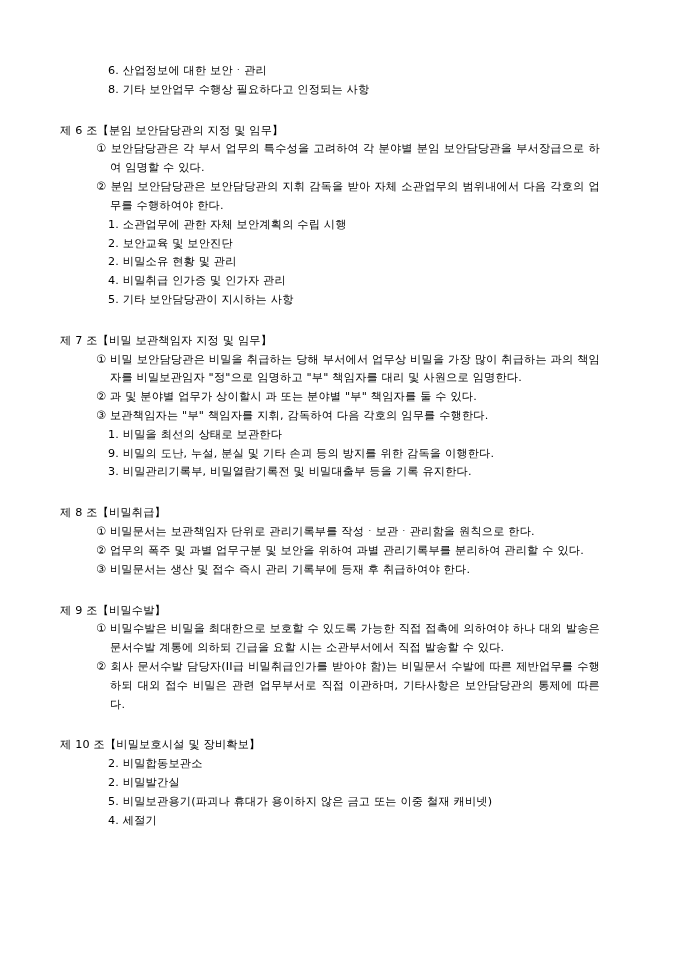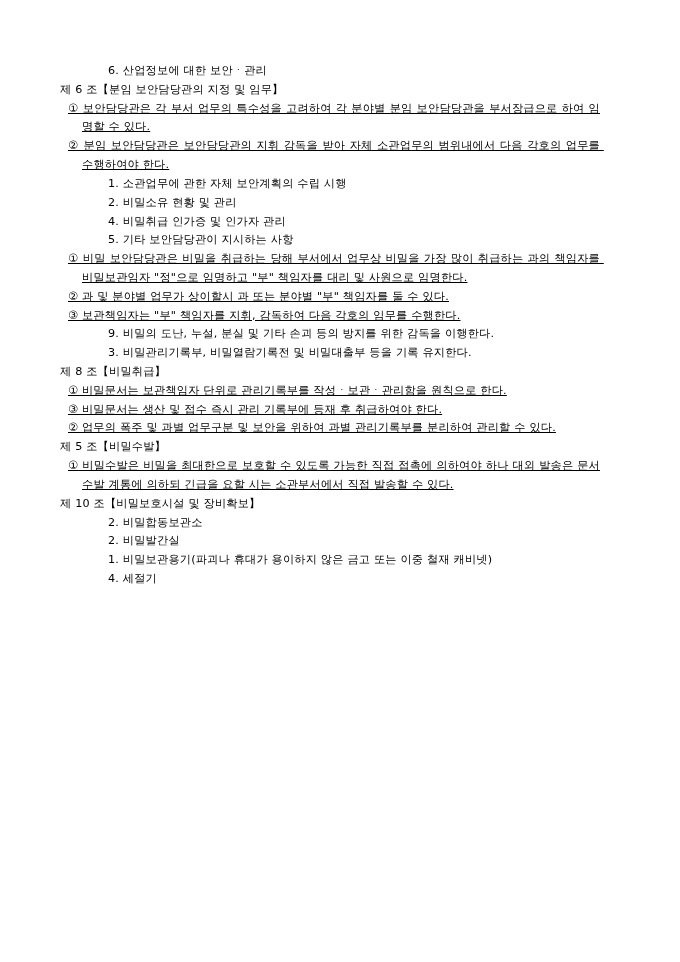--- a/index.html
+++ b/index.html
@@ -26,26 +26,25 @@
     line-height: 1.72;
     letter-spacing: 0.2px;
   }
   
   .blk {
     display: block;
     white-space: pre-wrap;
     word-break: break-all;
   }
   
-  .lvl-0 { margin-left: 0px; text-indent: 0; }                      
+  .lvl-0 { margin-left: 0px; text-indent: 0; margin-top: 22px; }                      
   .hang-1 {
-    margin-left: 8px;
+    margin-left: 36px;
     padding-left: 14px;
     text-indent: -14px;
-    text-decoration: underline;
   }
   .hang-2 {
     margin-left: 48px;
     padding-left: 14px;
     text-indent: -14px;
   }
   .justify {
     text-align: justify;
     text-justify: inter-character;
   }
@@ -53,37 +52,42 @@
     margin-left: 0px;
   }
   .tight { line-height: 1.68; }
 </style>
 </head>
 <body>
 
 <div class="page">
   <div class="doc-body" id="doc-body">
       <div class="blk tight hang-2">6. 산업정보에 대한 보안ㆍ관리</div>
+      <div class="blk tight hang-2">8. 기타 보안업무 수행상 필요하다고 인정되는 사항</div>
       <div class="blk tight head lvl-0">제 6 조【분임 보안담당관의 지정 및 임무】</div>
       <div class="blk tight hang-1 justify">① 보안담당관은 각 부서 업무의 특수성을 고려하여 각 분야별 분임 보안담당관을 부서장급으로 하여 임명할 수 있다.</div>
       <div class="blk tight hang-1 justify">② 분임 보안담당관은 보안담당관의 지휘 감독을 받아 자체 소관업무의 범위내에서 다음 각호의 업무를 수행하여야 한다.</div>
       <div class="blk tight hang-2">1. 소관업무에 관한 자체 보안계획의 수립 시행</div>
+      <div class="blk tight hang-2">2. 보안교육 및 보안진단</div>
       <div class="blk tight hang-2">2. 비밀소유 현황 및 관리</div>
       <div class="blk tight hang-2">4. 비밀취급 인가증 및 인가자 관리</div>
       <div class="blk tight hang-2">5. 기타 보안담당관이 지시하는 사항</div>
+      <div class="blk tight head lvl-0">제 7 조【비밀 보관책임자 지정 및 임무】</div>
       <div class="blk tight hang-1 justify">① 비밀 보안담당관은 비밀을 취급하는 당해 부서에서 업무상 비밀을 가장 많이 취급하는 과의 책임자를 비밀보관임자 "정"으로 임명하고 "부" 책임자를 대리 및 사원으로 임명한다.</div>
       <div class="blk tight hang-1 justify">② 과 및 분야별 업무가 상이할시 과 또는 분야별 "부" 책임자를 둘 수 있다.</div>
       <div class="blk tight hang-1 justify">③ 보관책임자는 "부" 책임자를 지휘, 감독하여 다음 각호의 임무를 수행한다.</div>
+      <div class="blk tight hang-2">1. 비밀을 최선의 상태로 보관한다</div>
       <div class="blk tight hang-2">9. 비밀의 도난, 누설, 분실 및 기타 손괴 등의 방지를 위한 감독을 이행한다.</div>
       <div class="blk tight hang-2">3. 비밀관리기록부, 비밀열람기록전 및 비밀대출부 등을 기록 유지한다.</div>
       <div class="blk tight head lvl-0">제 8 조【비밀취급】</div>
       <div class="blk tight hang-1 justify">① 비밀문서는 보관책임자 단위로 관리기록부를 작성ㆍ보관ㆍ관리함을 원칙으로 한다.</div>
+      <div class="blk tight hang-1 justify">② 업무의 폭주 및 과별 업무구분 및 보안을 위하여 과별 관리기록부를 분리하여 관리할 수 있다.</div>
       <div class="blk tight hang-1 justify">③ 비밀문서는 생산 및 접수 즉시 관리 기록부에 등재 후 취급하여야 한다.</div>
-      <div class="blk tight hang-1 justify">② 업무의 폭주 및 과별 업무구분 및 보안을 위하여 과별 관리기록부를 분리하여 관리할 수 있다.</div>
-      <div class="blk tight head lvl-0">제 5 조【비밀수발】</div>
+      <div class="blk tight head lvl-0">제 9 조【비밀수발】</div>
       <div class="blk tight hang-1 justify">① 비밀수발은 비밀을 최대한으로 보호할 수 있도록 가능한 직접 접촉에 의하여야 하나 대외 발송은 문서수발 계통에 의하되 긴급을 요할 시는 소관부서에서 직접 발송할 수 있다.</div>
+      <div class="blk tight hang-1 justify">② 회사 문서수발 담당자(II급 비밀취급인가를 받아야 함)는 비밀문서 수발에 따른 제반업무를 수행하되 대외 접수 비밀은 관련 업무부서로 직접 이관하며, 기타사항은 보안담당관의 통제에 따른다.</div>
       <div class="blk tight head lvl-0">제 10 조【비밀보호시설 및 장비확보】</div>
       <div class="blk tight hang-2">2. 비밀합동보관소</div>
       <div class="blk tight hang-2">2. 비밀발간실</div>
-      <div class="blk tight hang-2">1. 비밀보관용기(파괴나 휴대가 용이하지 않은 금고 또는 이중 철재 캐비넷)</div>
+      <div class="blk tight hang-2">5. 비밀보관용기(파괴나 휴대가 용이하지 않은 금고 또는 이중 철재 캐비넷)</div>
       <div class="blk tight hang-2">4. 세절기</div>
     </div>
 </div>
 
 </body></html>

